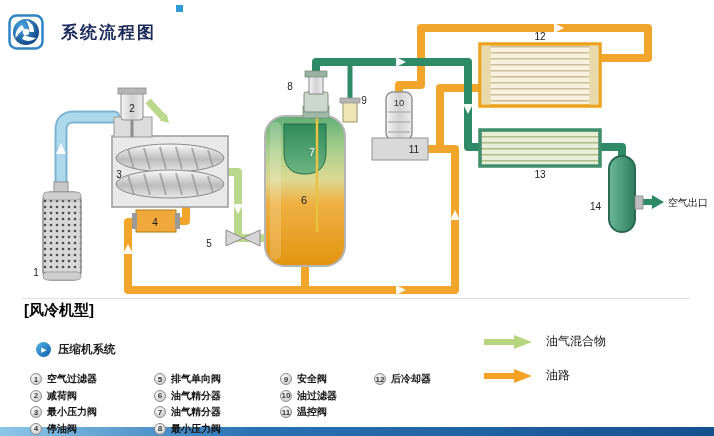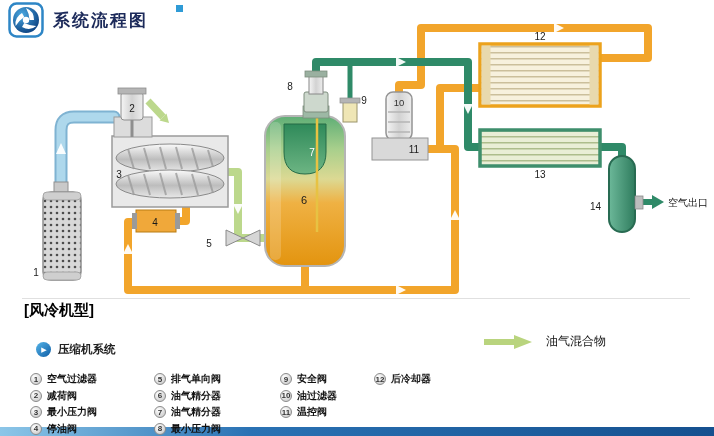--- a/index.html
+++ b/index.html
@@ -1,21 +1,21 @@
 <!DOCTYPE html>
 <html><head>
 <meta charset="utf-8">
 <style>
   html,body{margin:0;padding:0;}
   body{width:714px;height:436px;position:relative;background:#ffffff;
        font-family:"Liberation Sans",sans-serif;overflow:hidden;}
   svg text{font-family:"Liberation Sans",sans-serif;}
 
   
-  .header{position:absolute;top:2px;left:8px;display:flex;align-items:center;gap:9px;z-index:5;}
+  .header{position:absolute;top:14px;left:8px;display:flex;align-items:center;gap:17px;z-index:5;}
   .title{font-size:17px;font-weight:bold;color:#1c2a5a;letter-spacing:2px;}
   .title-sq{position:absolute;top:5px;left:176px;width:7px;height:7px;background:#2f9bd6;z-index:5;}
 
   
   .diagram{position:absolute;left:0;top:0;z-index:1;}
 
   
   .divider{position:absolute;left:22px;top:298px;width:668px;height:1px;background:#e0e0e0;}
 
   
@@ -300,15 +300,21 @@
     </div>
 </div>
 
 <div class="legend">
   <div class="legend-row">
     <svg width="50" height="16" viewBox="0 0 50 16">
       <polygon points="0,5 30,5 30,1 48,8 30,15 30,11 0,11" fill="#b9d47e"></polygon>
     </svg>
     <span class="legend-label">油气混合物</span>
   </div>
+  <div class="legend-row">
+    <svg width="50" height="16" viewBox="0 0 50 16">
+      <polygon points="0,5 30,5 30,1 48,8 30,15 30,11 0,11" fill="#f5a325"></polygon>
+    </svg>
+    <span class="legend-label">油路</span>
+  </div>
 </div>
 
 <div class="bottombar"></div>
 
 </body></html>

